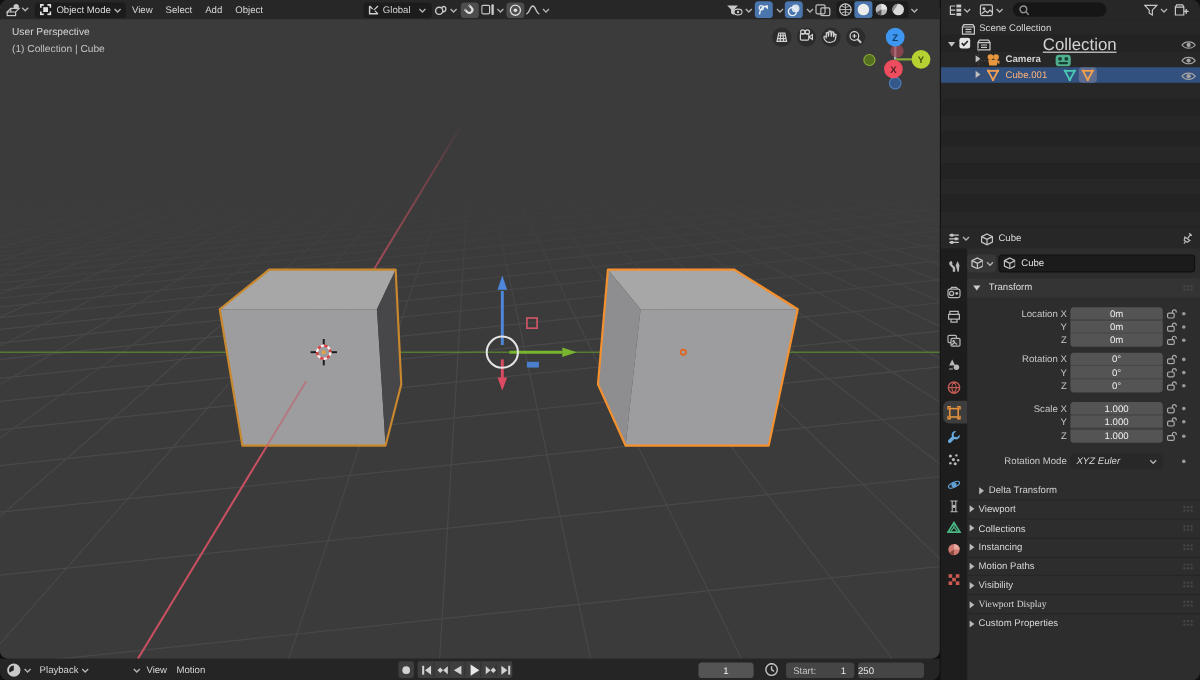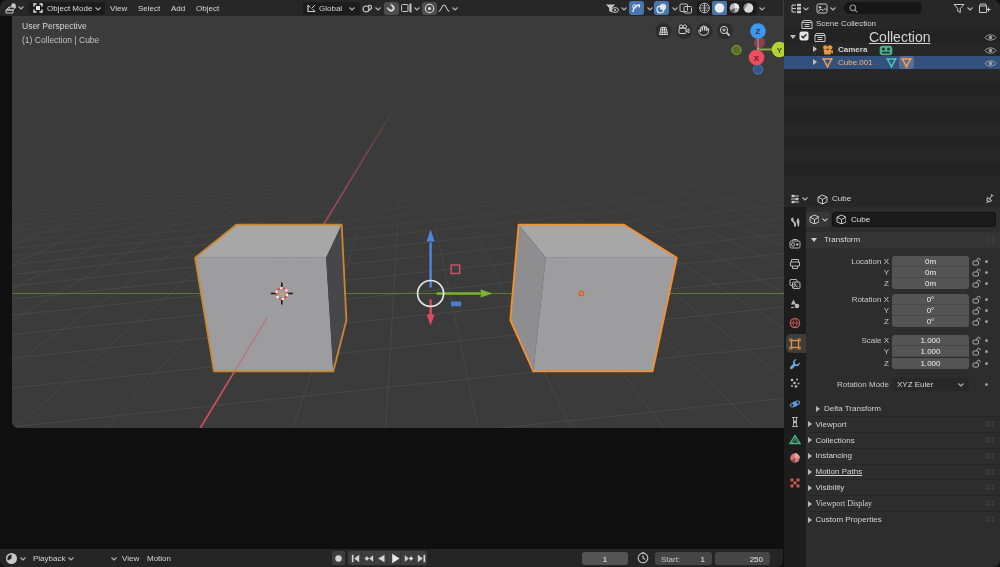--- a/index.html
+++ b/index.html
@@ -1,20 +1,20 @@
 <!DOCTYPE html>
 <html><head><meta charset="utf-8">
 <style>
 html,body{margin:0;padding:0;width:1000px;height:567px;background:#101010;font-family:"Liberation Sans",sans-serif;overflow:hidden}
 div{box-sizing:border-box}
 #root{position:absolute;left:0;top:0;width:1000px;height:567px}
 </style></head>
 <body>
 <div id="root">
-<div style="position:absolute;left:12px;top:0px;width:783px;height:428px;background:#3b3b3b;border-radius:7px;overflow:hidden">
+<div style="position:absolute;left:0px;top:0px;width:783px;height:549px;background:#3b3b3b;border-radius:7px;overflow:hidden">
       <svg width="783" height="549" viewBox="0 0 783 549" style="position:absolute;left:0;top:0">
 <defs>
 <linearGradient id="fadeh" x1="0" y1="0" x2="0" y2="1">
  <stop offset="0" stop-color="#3b3b3b" stop-opacity="1"></stop>
  <stop offset="0.5" stop-color="#3b3b3b" stop-opacity="1"></stop>
  <stop offset="0.66" stop-color="#3b3b3b" stop-opacity="0.72"></stop>
  <stop offset="0.82" stop-color="#3b3b3b" stop-opacity="0.35"></stop>
  <stop offset="1" stop-color="#3b3b3b" stop-opacity="0"></stop>
 </linearGradient>
 <linearGradient id="redfade" gradientUnits="userSpaceOnUse" x1="386" y1="101" x2="170" y2="450">
@@ -635,21 +635,21 @@
 <div style="position:absolute;left:892px;top:357.5px;width:77px;height:11.2px;background:#545454;border-radius:0px 0px 3px 3px;border-bottom:0px solid #484848;color:#f0f0f0;font-size:8px;text-align:center;line-height:11.2px">1.000</div>
 <svg style="position:absolute;left:972px;top:358.6px;width:9px;height:9px;" viewBox="0 0 9 9">
       <rect x="1" y="4" width="5.5" height="4" rx="1" fill="none" stroke="#ababab"></rect>
       <path d="M5 4 V2.8 a1.6 1.6 0 0 1 3.2 0 V3.4" fill="none" stroke="#ababab"></path>
     </svg>
 <svg style="position:absolute;left:984px;top:360.6px;width:5px;height:5px;" viewBox="0 0 5 5">
       <circle cx="2.5" cy="2.5" r="1.5" fill="#999999"></circle>
     </svg>
 <div style="position:absolute;right:111px;top:380.0px;font-size:8px;line-height:10px;color:#c8c8c8;white-space:nowrap">Rotation Mode</div>
 <div style="position:absolute;left:892px;top:378px;width:77px;height:13px;background:#282828;border-radius:3px;"></div>
-<div style="position:absolute;left:897px;top:380.0px;font-size:8px;line-height:10px;color:#d8d8d8;white-space:nowrap;">XYZ Euler</div>
+<div style="position:absolute;left:897px;top:380.0px;font-size:8px;line-height:10px;color:#d8d8d8;white-space:nowrap;font-style:italic;">XYZ Euler</div>
 <svg style="position:absolute;left:957px;top:382px;width:8px;height:6px;" viewBox="0 0 8 6">
       <path d="M1.5 1.5 L4 4 L6.5 1.5" stroke="#b4b4b4" stroke-width="1.1" fill="none"></path>
     </svg>
 <svg style="position:absolute;left:984px;top:382.0px;width:5px;height:5px;" viewBox="0 0 5 5">
       <circle cx="2.5" cy="2.5" r="1.5" fill="#999999"></circle>
     </svg>
 <svg style="position:absolute;left:815px;top:404.5px;width:6px;height:8px;" viewBox="0 0 6 8">
       <path d="M1 1 L5 4 L1 7 Z" fill="#b9b9b9"></path>
     </svg>
 <div style="position:absolute;left:824px;top:403.7px;font-size:8px;line-height:10px;color:#d2d2d2;white-space:nowrap;">Delta Transform</div>
@@ -689,21 +689,21 @@
       <circle cx="5" cy="1.5" r="1" fill="#454545"></circle>
       <circle cx="8" cy="1.5" r="1" fill="#454545"></circle>
       <circle cx="2" cy="4.5" r="1" fill="#454545"></circle>
       <circle cx="5" cy="4.5" r="1" fill="#454545"></circle>
       <circle cx="8" cy="4.5" r="1" fill="#454545"></circle>
     </svg>
 <div style="position:absolute;left:806px;top:463.5px;width:194px;height:1px;background:#262626"></div>
 <svg style="position:absolute;left:807px;top:467.9px;width:6px;height:8px;" viewBox="0 0 6 8">
       <path d="M1 1 L5 4 L1 7 Z" fill="#b9b9b9"></path>
     </svg>
-<div style="position:absolute;left:815.5px;top:467.2px;font-size:8px;line-height:10px;color:#d6d6d6;white-space:nowrap;text-decoration:underline;">Motion Paths</div>
+<div style="position:absolute;left:815.5px;top:467.2px;font-size:8px;line-height:10px;color:#d6d6d6;white-space:nowrap;">Motion Paths</div>
 <svg style="position:absolute;left:985px;top:468.5px;width:10px;height:6px;" viewBox="0 0 10 6">
       <circle cx="2" cy="1.5" r="1" fill="#454545"></circle>
       <circle cx="5" cy="1.5" r="1" fill="#454545"></circle>
       <circle cx="8" cy="1.5" r="1" fill="#454545"></circle>
       <circle cx="2" cy="4.5" r="1" fill="#454545"></circle>
       <circle cx="5" cy="4.5" r="1" fill="#454545"></circle>
       <circle cx="8" cy="4.5" r="1" fill="#454545"></circle>
     </svg>
 <div style="position:absolute;left:806px;top:479.4px;width:194px;height:1px;background:#262626"></div>
 <svg style="position:absolute;left:807px;top:483.79999999999995px;width:6px;height:8px;" viewBox="0 0 6 8">
@@ -799,13 +799,13 @@
 <svg style="position:absolute;left:637px;top:552px;width:12px;height:12px;" viewBox="0 0 12 12">
       <circle cx="6" cy="6" r="4.8" fill="none" stroke="#c0c0c0" stroke-width="1.2"></circle>
       <path d="M6 3.2 V6 L8 7.5" stroke="#c0c0c0" fill="none" stroke-width="1.2"></path>
       <path d="M4.5 1 H7.5" stroke="#c0c0c0" stroke-width="1.2"></path>
     </svg>
 <div style="position:absolute;left:655px;top:551.5px;width:57px;height:13px;background:#454545;border-radius:3px;"></div>
 <div style="position:absolute;left:661px;top:554.5px;font-size:8px;line-height:10px;color:#c6c6c6;white-space:nowrap;">Start:</div>
 <div style="position:absolute;left:655px;top:554.5px;font-size:8px;line-height:10px;color:#e8e8e8;white-space:nowrap;width:50px;text-align:right">1</div>
 <div style="position:absolute;left:715px;top:551.5px;width:55px;height:13px;background:#454545;border-radius:3px;"></div>
 <div style="position:absolute;left:721px;top:554.5px;font-size:8px;line-height:10px;color:#c6c6c6;white-space:nowrap;margin-top:20px;">End:</div>
-<div style="position:absolute;left:715px;top:554.5px;font-size:8px;line-height:10px;color:#e8e8e8;white-space:nowrap;width:48px;text-align:right">250</div>
+<div style="position:absolute;left:715px;top:554.5px;font-size:8px;line-height:10px;color:#e8e8e8;white-space:nowrap;width:32px;">250</div>
 </div>
 </body></html>

